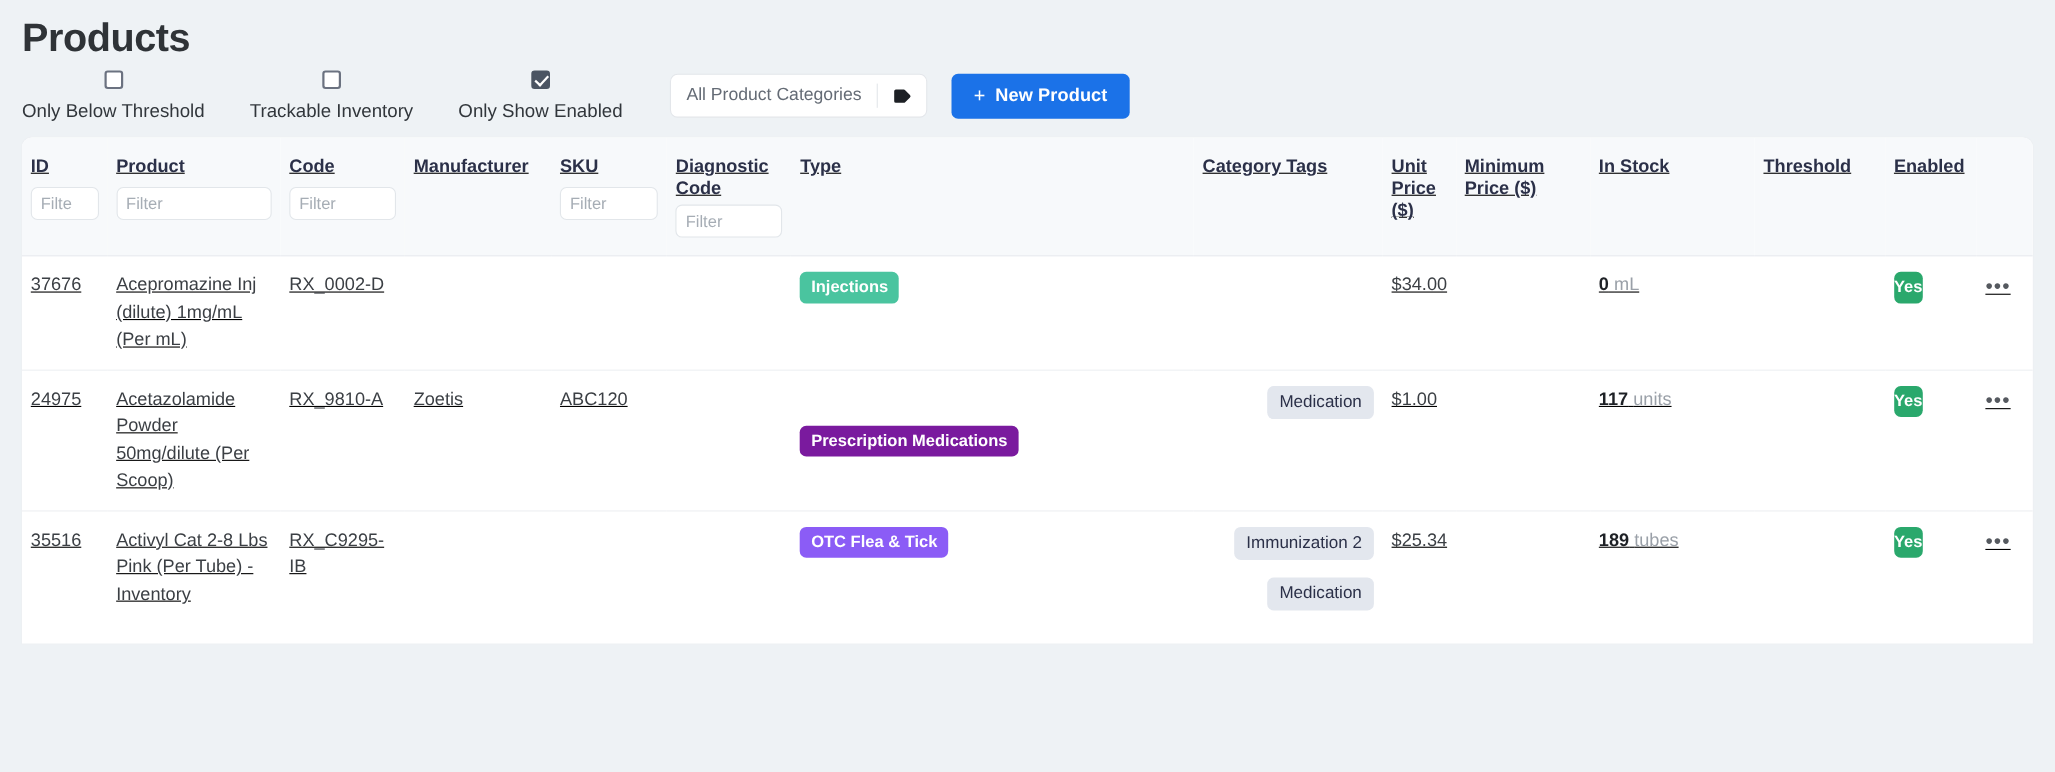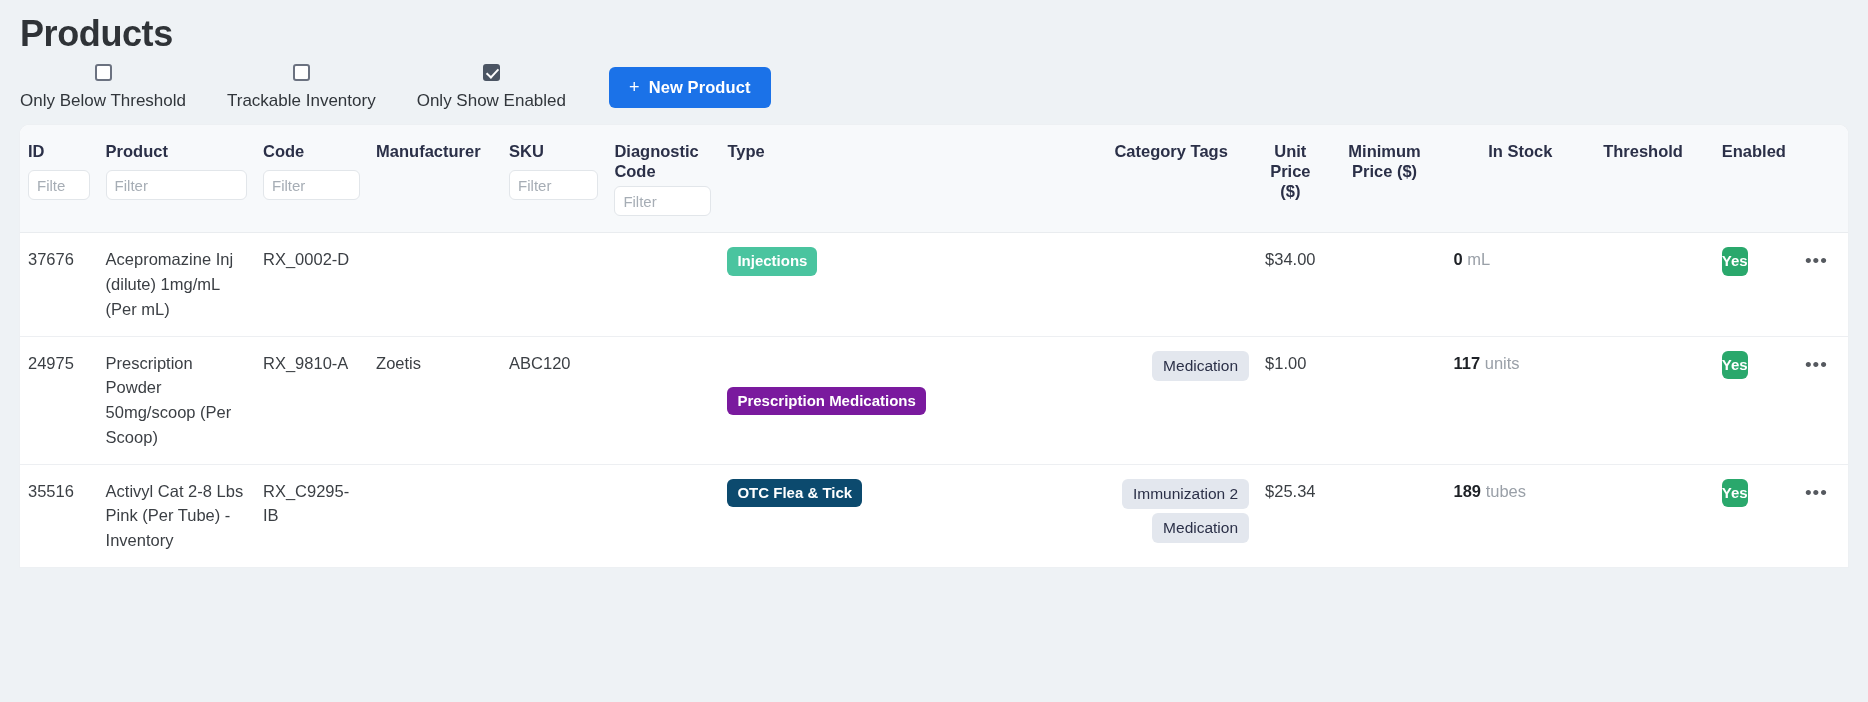--- a/index.html
+++ b/index.html
@@ -125,32 +125,33 @@
     border-radius: 9px 9px 0 0;
     margin-top: 10px;
     width: 1828px;
     overflow: hidden;
     box-shadow: 0 0 0 1px #edf0f3;
   }
   table {
     width: 100%;
     border-collapse: collapse;
     table-layout: fixed;
+    text-decoration: underline;
   }
   thead tr { background: #f7f9fb; }
   th {
     font-size: 16.5px;
     font-weight: bold;
     color: #2b3048;
     text-align: left;
     vertical-align: top;
     padding: 16px 8px 0 8px;
     line-height: 1.22;
   }
-  th.num { text-align: center; }
+  th.num { text-align: left; }
   .filter-wrap { padding: 9px 0 16px 0; }
   .filter-in {
     width: 100%;
     height: 30px;
     border: 1px solid #e2e6ea;
     border-radius: 6px;
     background: #fff;
     font-size: 15px;
     color: #9aa1a9;
     font-family: "Liberation Sans", sans-serif;
@@ -176,31 +177,31 @@
     color: #fff;
     font-size: 15px;
     font-weight: bold;
     border-radius: 6px;
     padding: 5px 10px;
     line-height: 1.25;
     white-space: nowrap;
   }
   .badge.injections { background: #4ac49f; }
   .badge.prescription { background: #7a1a9e; margin-top: 36px; }
-  .badge.otc { background: #0c4a6e; }
+  .badge.otc { background: #8b5cf6; }
 
   .chip {
     display: inline-block;
     background: #e3e7ee;
     color: #2b3048;
     font-size: 15.5px;
     border-radius: 6px;
     padding: 5px 11px;
     line-height: 1.3;
-    margin-bottom: 4px;
+    margin-bottom: 16px;
     white-space: nowrap;
   }
   .tags-cell { text-align: right; }
 
   .stock-n { font-weight: bold; color: #1e2126; }
   .stock-u { color: #9aa0a8; }
 
   .yes {
     display: inline-block;
     background: #2aa86c;
@@ -239,20 +240,29 @@
     <div class="checkbox-group">
       <span class="cb"></span>
       <span class="cb-label">Trackable Inventory</span>
     </div>
 
     <div class="checkbox-group" style="margin-right:43px;">
       <span class="cb checked"></span>
       <span class="cb-label">Only Show Enabled</span>
     </div>
 
+    <div class="select-box">
+      <span class="sel-text">All Product Categories</span>
+      <span class="sel-divider"></span>
+      <span class="sel-icon">
+        <svg width="19" height="19" viewBox="0 0 20 20">
+            <path d="M2 5.2a1.6 1.6 0 0 1 1.6-1.6h7.6c.5 0 .95.2 1.3.55l4.6 4.6a1.7 1.7 0 0 1 0 2.4l-4.6 4.6c-.35.35-.8.55-1.3.55H3.6A1.6 1.6 0 0 1 2 14.7V5.2z" fill="#1d2025"></path>
+          </svg>
+      </span>
+    </div>
 
 
     <button class="new-btn">
       <span class="plus">+</span>
       <span>New Product</span>
     </button>
 
   </div>
 
   <div class="table-card">
@@ -344,21 +354,21 @@
             <td class="tags-cell"></td>
             <td class="num">$34.00</td>
             <td class="num"></td>
             <td class="num"><span class="stock-n">0</span> <span class="stock-u">mL</span></td>
             <td></td>
             <td class="enabled-cell"><span class="yes">Yes</span></td>
             <td class="actions"><span class="dots">•••</span></td>
           </tr>
           <tr>
             <td>24975</td>
-            <td>Prescription Powder 50mg/scoop (Per Scoop)</td>
+            <td>Acetazolamide Powder 50mg/dilute (Per Scoop)</td>
             <td>RX_9810-A</td>
             <td>Zoetis</td>
             <td>ABC120</td>
             <td></td>
             <td><span class="badge prescription">Prescription Medications</span></td>
             <td class="tags-cell">
               <div><span class="chip">Medication</span></div>
             </td>
             <td class="num">$1.00</td>
             <td class="num"></td>

